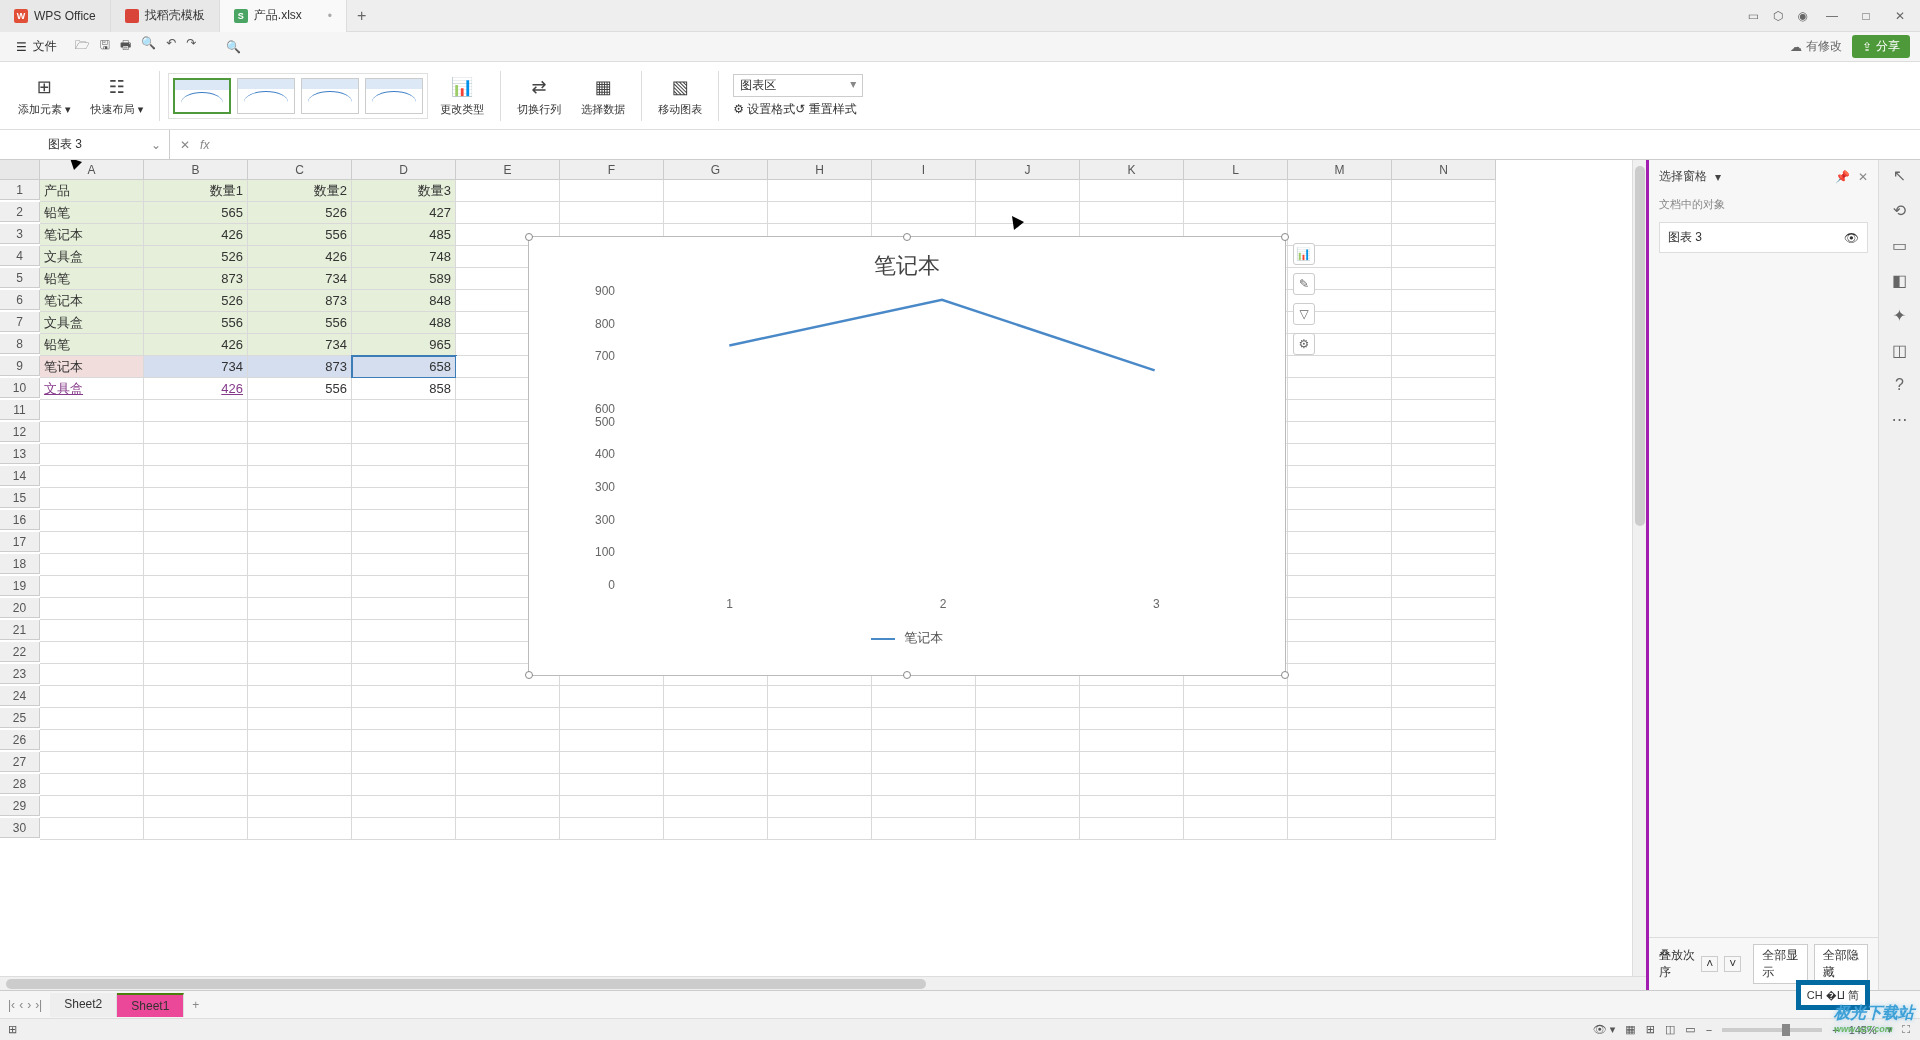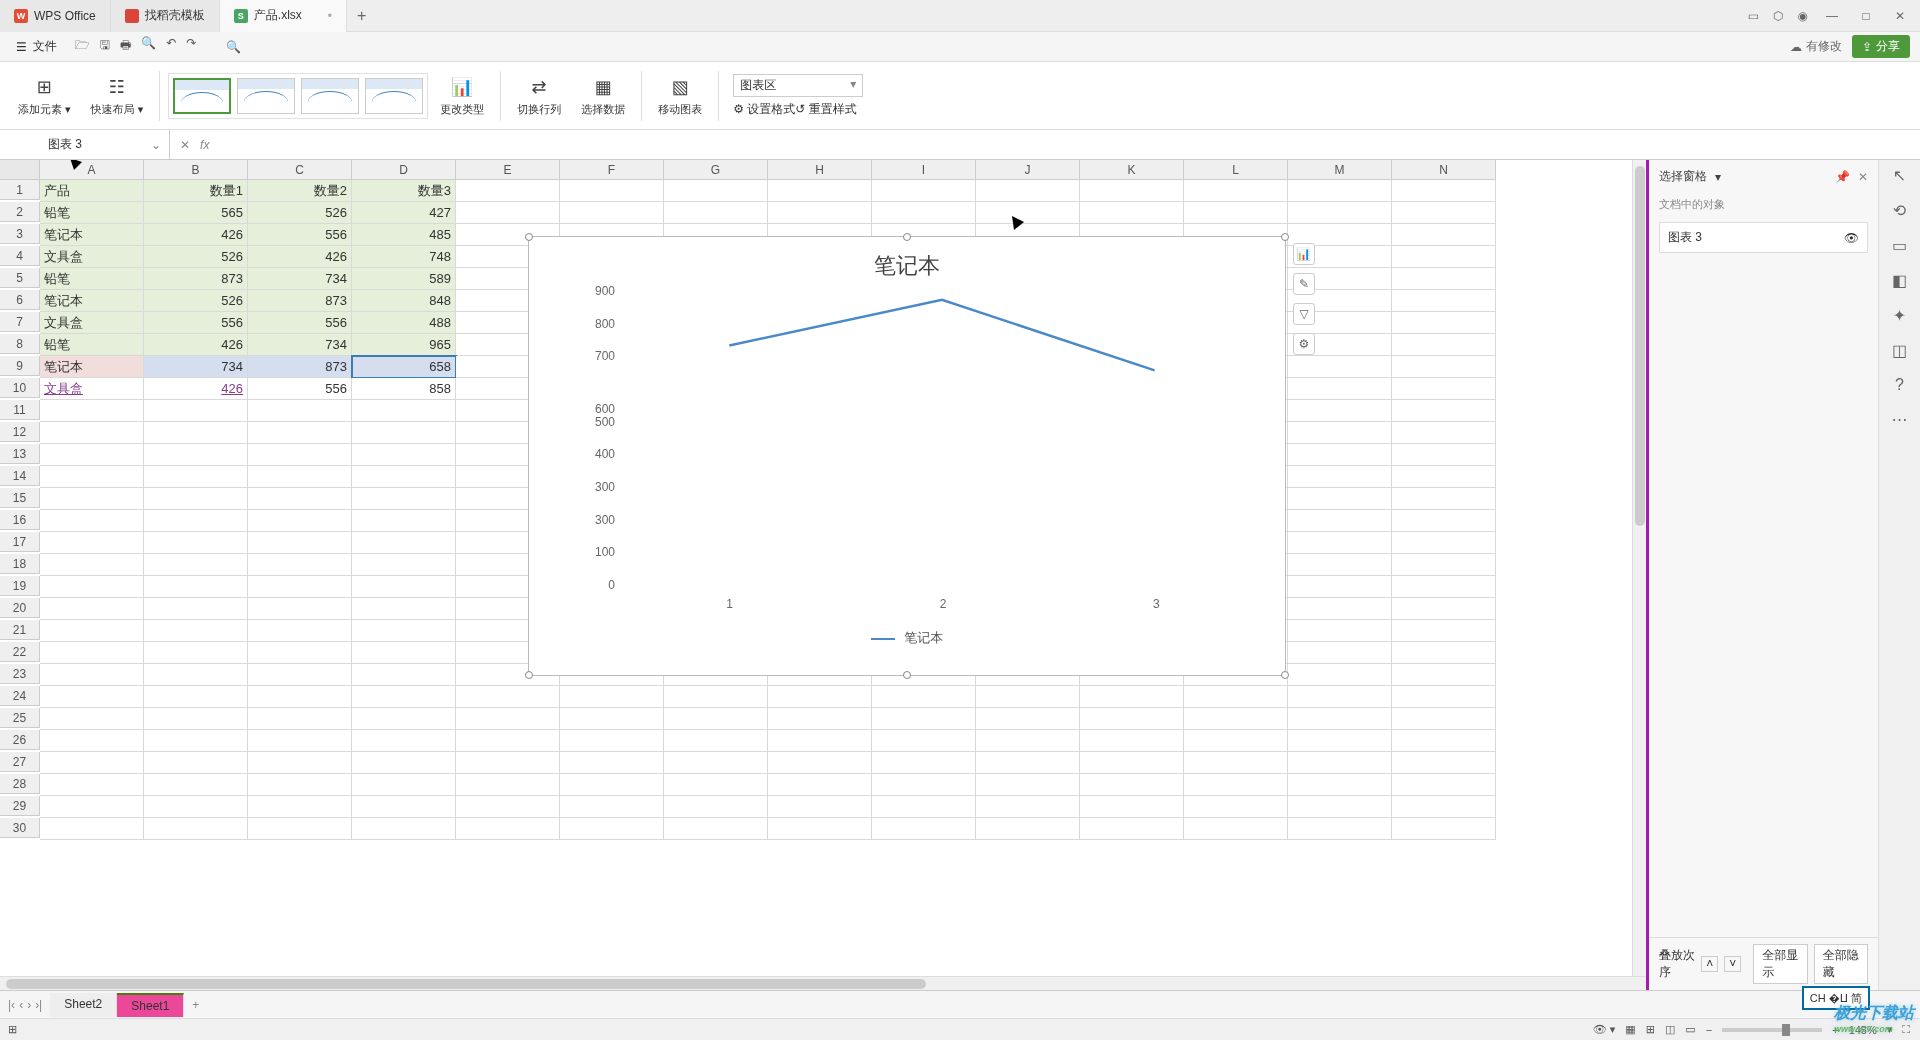--- a/index.html
+++ b/index.html
@@ -99,21 +99,21 @@
 .sheet-tabs { display: flex; }
 .sheet-tab { padding: 4px 14px; border-right: 1px solid #ddd; background: #eee; }
 .sheet-tab.active { background: #ec4899; border-top: 2px solid #4d7c0f; }
 .sheet-add { padding: 0 8px; color: #888; }
 
 
 .statusbar { height: 22px; background: #f0f0f0; border-top: 1px solid #ddd; display: flex; align-items: center; font-size: 11px; color: #555; }
 .statusbar .right { margin-left: auto; display: flex; align-items: center; gap: 10px; padding-right: 10px; }
 .zoom-slider { width: 100px; height: 4px; background: #ccc; position: relative; }
 .zoom-slider .thumb { position: absolute; width: 8px; height: 12px; background: #888; top: -4px; left: 60%; }
-.ime-badge { position: absolute; right: 50px; bottom: 30px; background: #fff; border: 2px solid #0369a1; padding: 2px 6px; font-size: 11px; }
+.ime-badge { position: absolute; right: 50px; bottom: 30px; background: #fff; border: 5px solid #0369a1; padding: 2px 6px; font-size: 11px; }
 .watermark { position: absolute; right: 6px; bottom: 6px; color: #3da0d6; font-size: 16px; font-style: italic; font-weight: bold; text-shadow: 0 0 4px rgba(80,180,240,.5); }
 .watermark .sub { font-size: 9px; color: #6cb860; display: block; }
 
 .hscroll { position: absolute; bottom: 0; left: 0; right: 0; height: 14px; background: #f0f0f0; border-top: 1px solid #ddd; }
 .hscroll .bar { position: absolute; left: 6px; width: 920px; top: 2px; height: 10px; background: #ccc; border-radius: 5px; }
 .vscroll { position: absolute; top: 0; right: 0; bottom: 14px; width: 14px; background: #f0f0f0; border-left: 1px solid #ddd; }
 .vscroll .bar { position: absolute; top: 6px; left: 2px; width: 10px; height: 360px; background: #ccc; border-radius: 5px; }
 </style>
 </head>
 <body>

